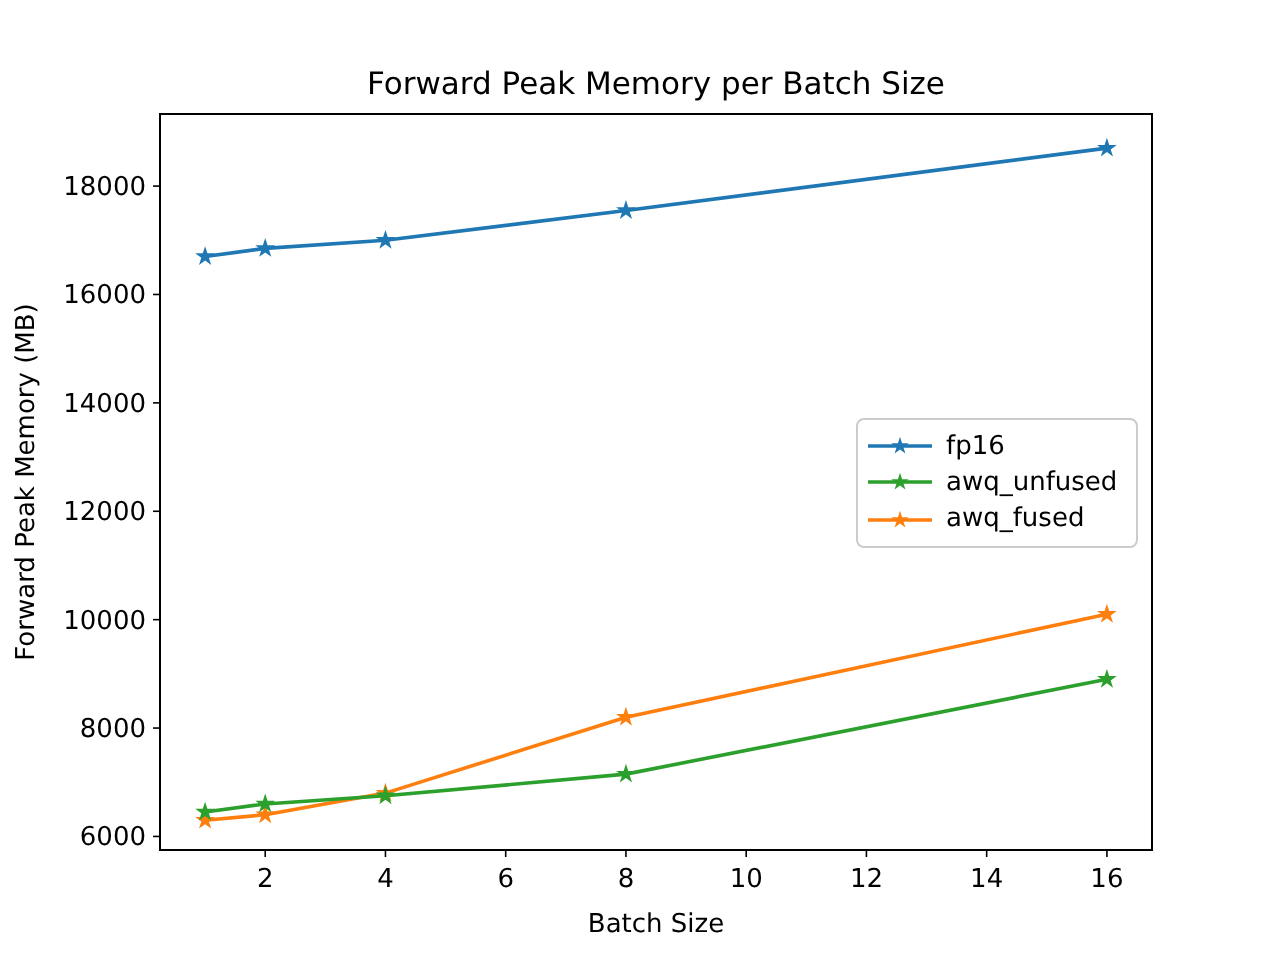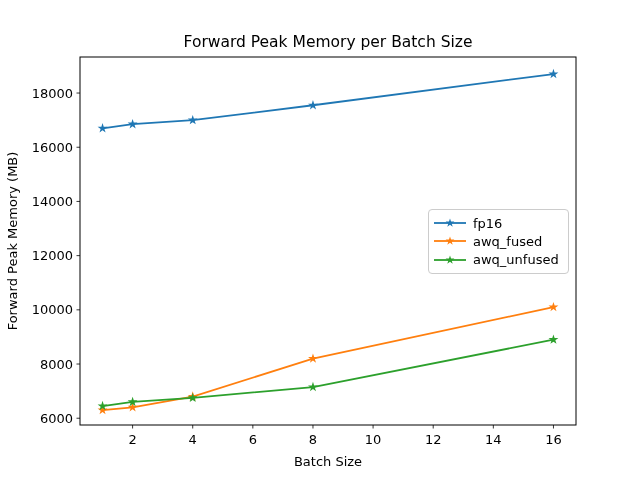--- a/index.html
+++ b/index.html
@@ -112,27 +112,27 @@
   <div class="legend">
     <div class="legend-item">
       <svg class="legend-swatch" width="34" height="14" viewBox="0 0 34 14">
           <line x1="1" y1="7" x2="33" y2="7" stroke="#1f77b4" stroke-width="1.8"></line>
           <polygon points="17.00,2.40 18.03,5.58 21.37,5.58 18.67,7.54 19.70,10.72 17.00,8.76 14.30,10.72 15.33,7.54 12.63,5.58 15.97,5.58" fill="#1f77b4"></polygon>
         </svg>
       <span class="legend-label">fp16</span>
     </div>
     <div class="legend-item">
       <svg class="legend-swatch" width="34" height="14" viewBox="0 0 34 14">
+          <line x1="1" y1="7" x2="33" y2="7" stroke="#2ca02c" stroke-width="1.8"></line>
+          <polygon points="17.00,2.40 18.03,5.58 21.37,5.58 18.67,7.54 19.70,10.72 17.00,8.76 14.30,10.72 15.33,7.54 12.63,5.58 15.97,5.58" fill="#2ca02c"></polygon>
+        </svg>
+      <span class="legend-label">awq_unfused</span>
+    </div>
+    <div class="legend-item">
+      <svg class="legend-swatch" width="34" height="14" viewBox="0 0 34 14">
           <line x1="1" y1="7" x2="33" y2="7" stroke="#ff7f0e" stroke-width="1.8"></line>
           <polygon points="17.00,2.40 18.03,5.58 21.37,5.58 18.67,7.54 19.70,10.72 17.00,8.76 14.30,10.72 15.33,7.54 12.63,5.58 15.97,5.58" fill="#ff7f0e"></polygon>
         </svg>
       <span class="legend-label">awq_fused</span>
-    </div>
-    <div class="legend-item">
-      <svg class="legend-swatch" width="34" height="14" viewBox="0 0 34 14">
-          <line x1="1" y1="7" x2="33" y2="7" stroke="#2ca02c" stroke-width="1.8"></line>
-          <polygon points="17.00,2.40 18.03,5.58 21.37,5.58 18.67,7.54 19.70,10.72 17.00,8.76 14.30,10.72 15.33,7.54 12.63,5.58 15.97,5.58" fill="#2ca02c"></polygon>
-        </svg>
-      <span class="legend-label">awq_unfused</span>
     </div>
   </div>
 
 </div>
 
 </body></html>

